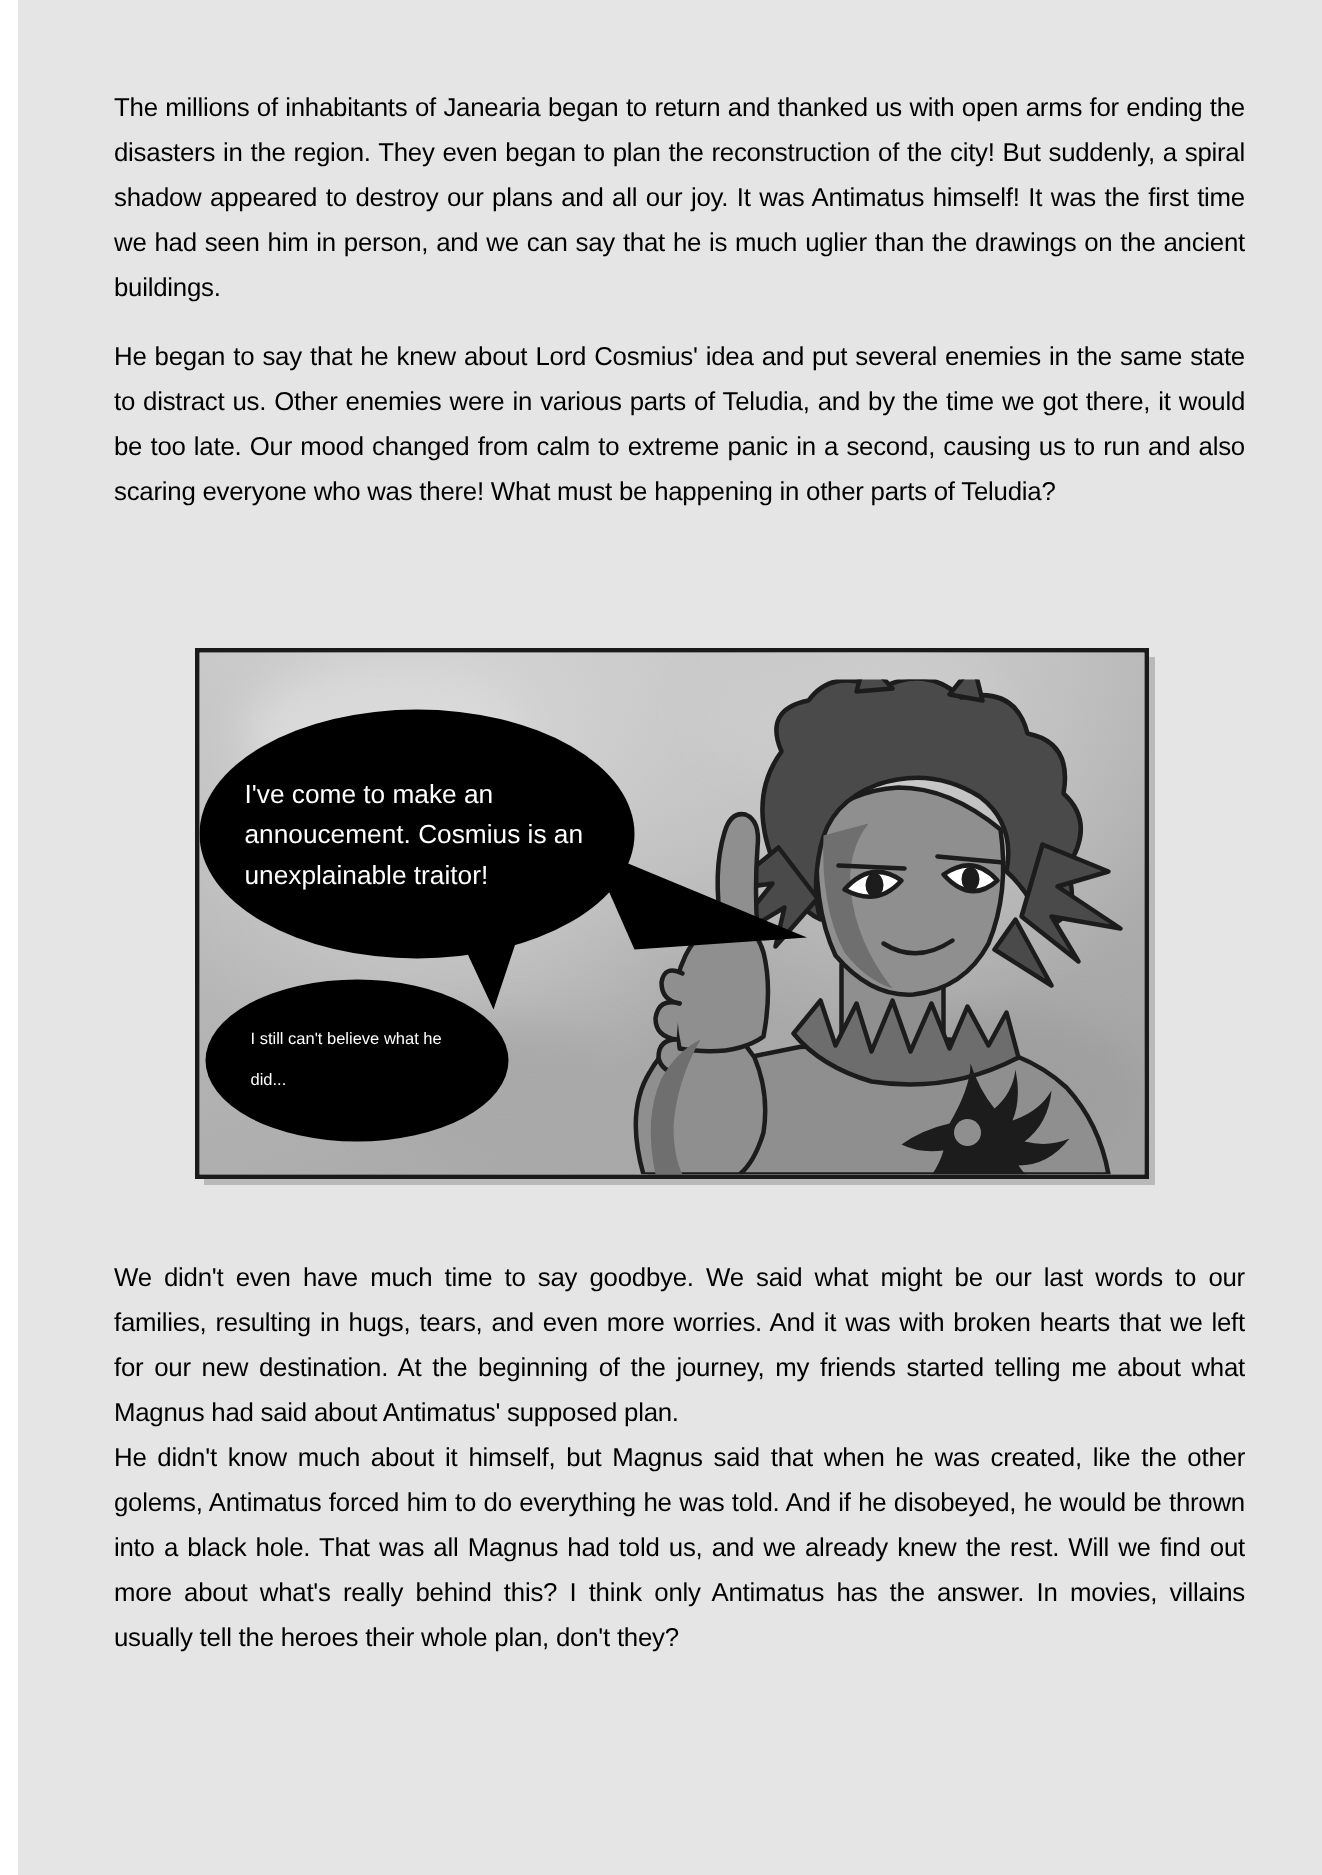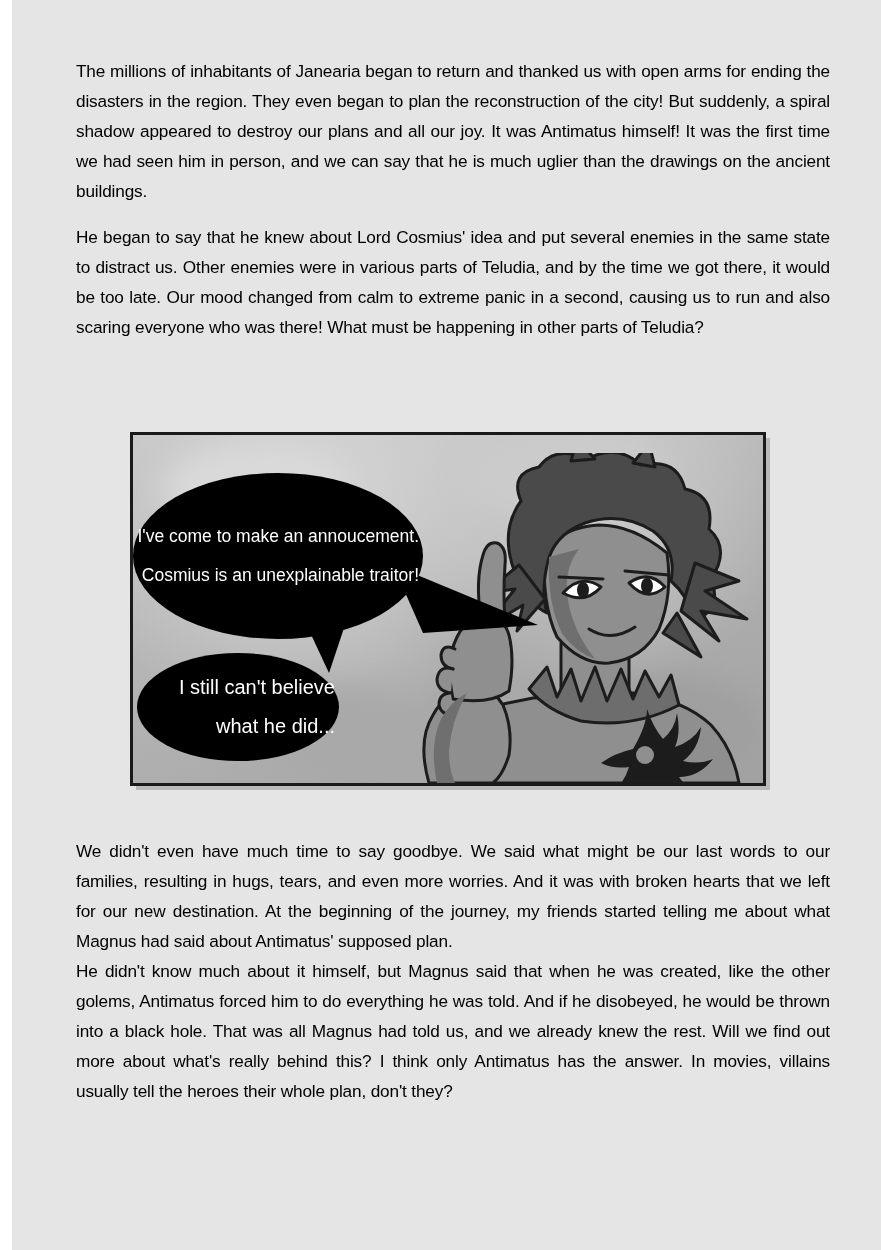--- a/index.html
+++ b/index.html
@@ -96,38 +96,38 @@
 
   
   .bubble {
     position: absolute;
     background: #000000;
     color: #ffffff;
     border-radius: 50%;
     display: flex;
     align-items: center;
     justify-content: center;
-    text-align: right;
-    line-height: 39px;
+    text-align: left;
+    line-height: 27px;
     font-size: 17.5px;
-    padding: 0 4px;
+    padding: 0 30px;
     box-sizing: border-box;
   }
   #bubble-main {
     left: 0px;
     top: 38px;
     width: 290px;
     height: 166px;
   }
   #bubble-second {
     left: 4px;
     top: 218px;
     width: 202px;
     height: 108px;
-    font-size: 20px;
+    font-size: 11px;
   }
   .tail {
     position: absolute;
   }
 
   .text-block-bottom {
     position: absolute;
     left: 64px;
     top: 836px;
     width: 754px;

